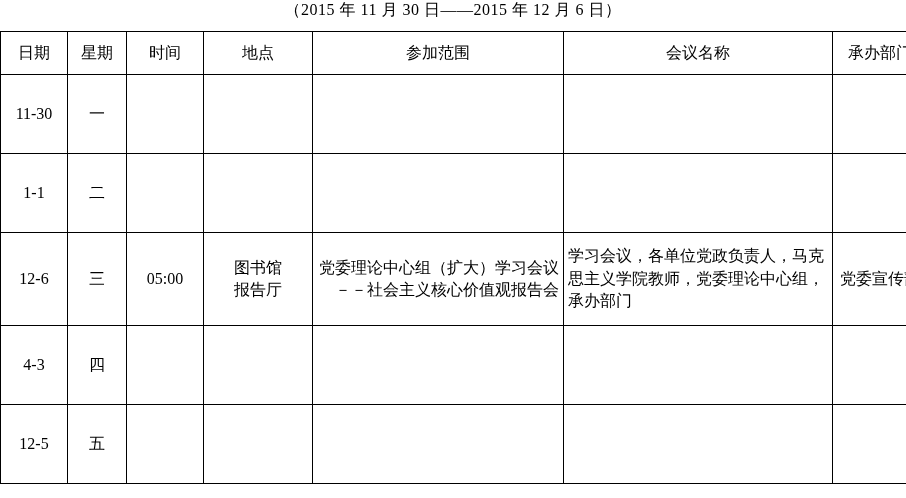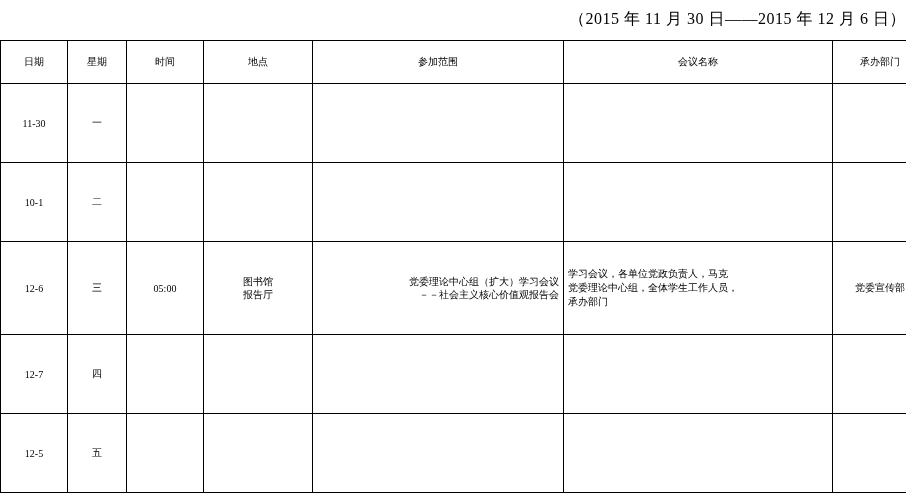--- a/index.html
+++ b/index.html
@@ -14,37 +14,36 @@
     color: #000000;
     overflow: hidden;
   }
   .page {
     position: relative;
     width: 906px;
     height: 498px;
     box-sizing: border-box;
   }
   .title-line {
-    text-align: right;
+    text-align: center;
     font-size: 16px;
     letter-spacing: 0.5px;
-    padding-top: 9px;
     padding-bottom: 10px;
     font-family: "Liberation Serif", "DejaVu Serif", serif;
   }
   table.schedule {
     border-collapse: collapse;
     margin: 0 auto;
     width: 864px;
     table-layout: fixed;
   }
   table.schedule td, table.schedule th {
     border: 1px solid #000000;
     padding: 2px 4px;
-    font-size: 10px;
+    font-size: 16px;
     font-weight: normal;
     vertical-align: middle;
     font-family: "Liberation Serif", "DejaVu Serif", serif;
   }
   thead th {
     text-align: center;
     height: 38px;
     font-size: 15px;
   }
   tbody td {
@@ -108,21 +107,21 @@
         <td class="cell-date">11-30</td>
         <td class="cell-week">一</td>
         <td class="cell-time"></td>
         <td class="cell-place"></td>
         <td class="cell-name"></td>
         <td class="cell-scope"></td>
         <td class="cell-dept"></td>
       </tr>
 
       <tr class="row-tall">
-        <td class="cell-date">10-1</td>
+        <td class="cell-date">1-1</td>
         <td class="cell-week">二</td>
         <td class="cell-time"></td>
         <td class="cell-place"></td>
         <td class="cell-name"></td>
         <td class="cell-scope"></td>
         <td class="cell-dept"></td>
       </tr>
 
       <tr class="row-main">
         <td class="cell-date">12-6</td>
@@ -131,28 +130,28 @@
         <td class="cell-place">
           <span class="nowrap-line">图书馆</span>
           <span class="nowrap-line">报告厅</span>
         </td>
         <td class="cell-name">
           <span class="nowrap-line">党委理论中心组（扩大）学习会议</span>
           <span class="nowrap-line">－－社会主义核心价值观报告会</span>
         </td>
         <td class="cell-scope">
           <span class="nowrap-line">学习会议，各单位党政负责人，马克</span>
-          <span class="nowrap-line">党委理论中心组，全体学生工作人员，</span>
+          <span class="nowrap-line">思主义学院教师，党委理论中心组，</span>
           <span class="nowrap-line">承办部门</span>
         </td>
         <td class="cell-dept">党委宣传部</td>
       </tr>
 
       <tr class="row-tall">
-        <td class="cell-date">12-7</td>
+        <td class="cell-date">4-3</td>
         <td class="cell-week">四</td>
         <td class="cell-time"></td>
         <td class="cell-place"></td>
         <td class="cell-name"></td>
         <td class="cell-scope"></td>
         <td class="cell-dept"></td>
       </tr>
 
       <tr class="row-tall">
         <td class="cell-date">12-5</td>

